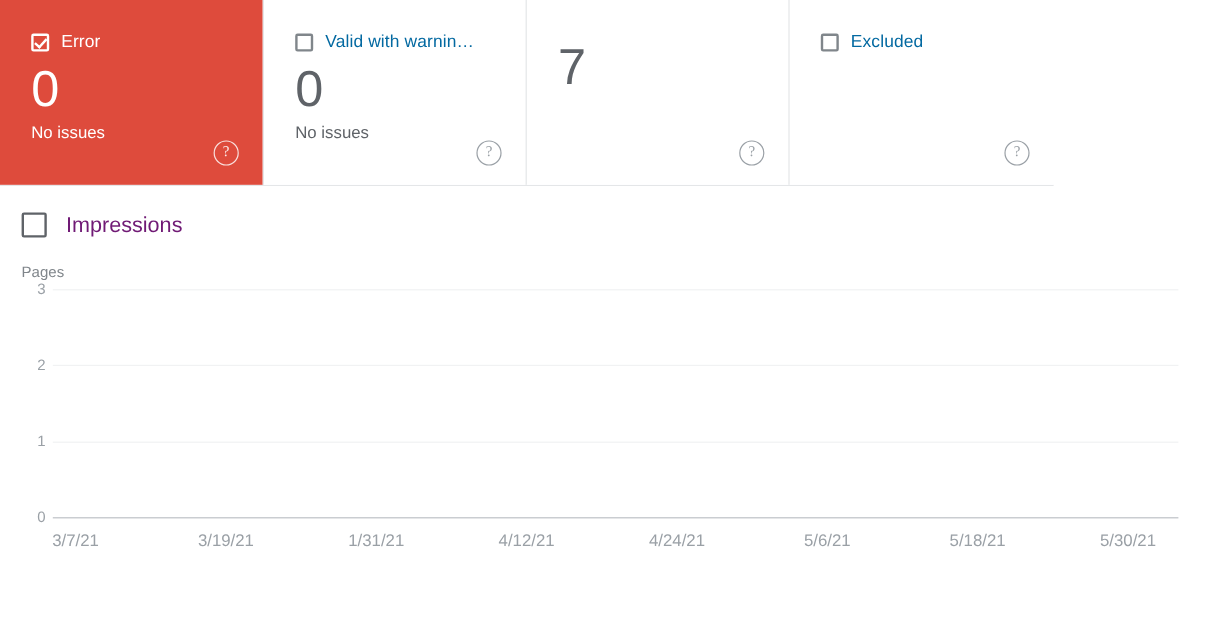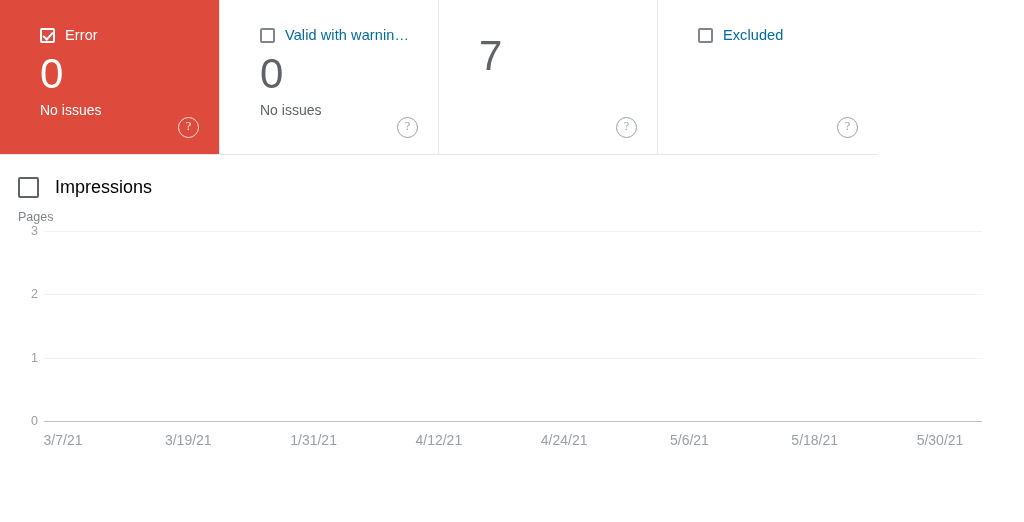--- a/index.html
+++ b/index.html
@@ -22,21 +22,21 @@
     width: 878px;
     height: 155px;
     border-bottom: 1px solid #e4e6e8;
     box-sizing: border-box;
     background: #ffffff;
   }
   .status-card {
     position: relative;
     box-sizing: border-box;
     height: 154px;
-    padding: 26px 20px 0 40px;
+    padding: 26px 20px 0 26px;
     background: #ffffff;
     border-left: 1px solid #e4e6e8;
   }
   .status-card.first {
     border-left: none;
   }
   .status-card.c-error   { width: 219px; background: #de4b3c; border-left: none; }
   .status-card.c-warning { width: 219px; }
   .status-card.c-valid   { width: 219px; }
   .status-card.c-excluded{ width: 221px; }
@@ -122,27 +122,27 @@
   }
   .impressions-row .cbox {
     width: 21px;
     height: 21px;
     border: 2px solid #5f6368;
     border-radius: 2px;
   }
   .impressions-label {
     margin-left: 16px;
     font-size: 18px;
-    color: #000000;
+    color: #701a75;
   }
 
   
   .chart {
     position: relative;
-    margin-top: 12px;
+    margin-top: 22px;
     width: 1024px;
     height: 262px;
   }
   .y-axis-title {
     position: absolute;
     left: 18px;
     top: 0px;
     font-size: 12.5px;
     color: #80868b;
   }

